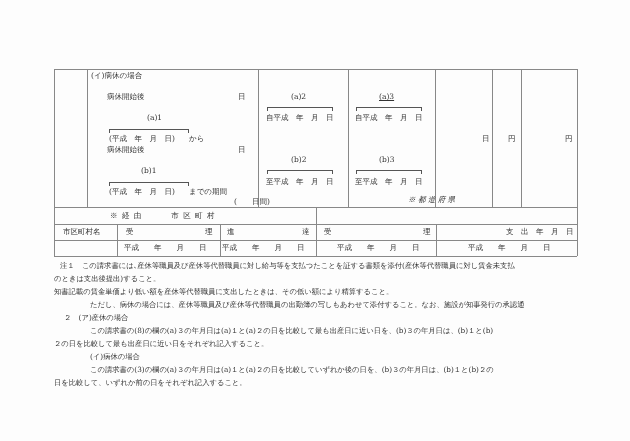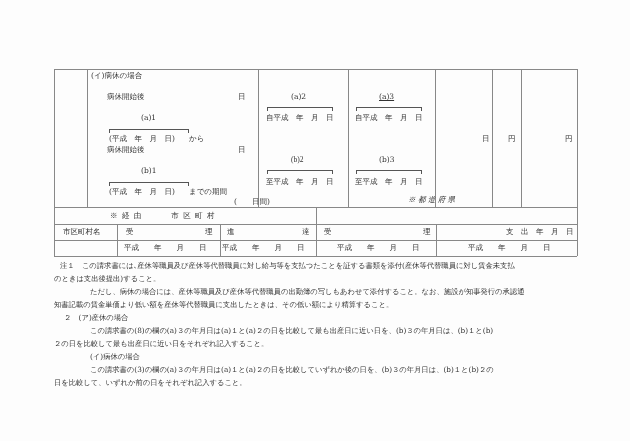--- a/index.html
+++ b/index.html
@@ -26,36 +26,36 @@
   <div class="line" style="left:258px;top:69px;width:1px;height:138px;"></div>
   <div class="line" style="left:348px;top:69px;width:1px;height:138px;"></div>
   <div class="line" style="left:435px;top:69px;width:1px;height:138px;"></div>
   <div class="line" style="left:492px;top:69px;width:1px;height:138px;"></div>
   <div class="line" style="left:521px;top:69px;width:1px;height:138px;"></div>
   <div class="line" style="left:577px;top:69px;width:1px;height:187px;"></div>
 
   <span class="t" style="left:91px;top:72px;">(イ)病休の場合</span>
   <span class="t" style="left:107px;top:93px;">病休開始後</span>
   <span class="t" style="left:238px;top:93px;">日</span>
-  <span class="t" style="left:141px;top:114px;">(a)1</span>
+  <span class="t" style="left:147px;top:114px;">(a)1</span>
   <div class="bracket" style="left:109px;top:129px;width:78px;"></div>
   <span class="t" style="left:109px;top:135px;">(平成　年　月　日)</span>
   <span class="t" style="left:189px;top:135px;">から</span>
   <span class="t" style="left:107px;top:146px;">病休開始後</span>
   <span class="t" style="left:238px;top:146px;">日</span>
   <span class="t" style="left:141px;top:167px;">(b)1</span>
   <div class="bracket" style="left:109px;top:182px;width:78px;"></div>
   <span class="t" style="left:109px;top:188px;">(平成　年　月　日)</span>
   <span class="t" style="left:189px;top:188px;">までの期間</span>
   <span class="t" style="left:210px;top:198px;padding-left:24px;">(　　日間)</span>
 
   <span class="t" style="left:291px;top:93px;">(a)2</span>
   <div class="bracket" style="left:267px;top:107px;width:64px;"></div>
   <span class="t" style="left:266px;top:114px;">自平成　年　月　日</span>
-  <span class="t" style="left:291px;top:156px;font-family:Liberation Serif, serif;">(b)2</span>
+  <span class="t" style="left:291px;top:156px;">(b)2</span>
   <div class="bracket" style="left:267px;top:170px;width:64px;"></div>
   <span class="t" style="left:266px;top:178px;">至平成　年　月　日</span>
 
   <span class="t" style="left:379px;top:93px;text-decoration:underline;">(a)3</span>
   <div class="bracket" style="left:356px;top:107px;width:64px;"></div>
   <span class="t" style="left:355px;top:114px;">自平成　年　月　日</span>
   <span class="t" style="left:379px;top:156px;">(b)3</span>
   <div class="bracket" style="left:356px;top:170px;width:64px;"></div>
   <span class="t" style="left:355px;top:178px;">至平成　年　月　日</span>
 
@@ -87,21 +87,21 @@
 
   <span class="t" style="left:124px;top:244px;">平成　　年　　月　　日</span>
   <span class="t" style="left:222px;top:244px;">平成　　年　　月　　日</span>
   <span class="t" style="left:337px;top:244px;">平成　　年　　月　　日</span>
   <span class="t" style="left:468px;top:244px;">平成　　年　　月　　日</span>
 </div>
 
 <div class="notes" style="top:259px;">
   <div style="padding-left:6px;">注１　この請求書には､産休等職員及び産休等代替職員に対し給与等を支払つたことを証する書類を添付(産休等代替職員に対し賃金未支払</div>
   <div>のときは支出後提出)すること。</div>
+  <div>知書記載の賃金単価より低い額を産休等代替職員に支出したときは、その低い額により精算すること。</div>
   <div style="padding-left:36px;">ただし、病休の場合には、産休等職員及び産休等代替職員の出勤簿の写しもあわせて添付すること。なお、施設が知事発行の承認通</div>
-  <div>知書記載の賃金単価より低い額を産休等代替職員に支出したときは、その低い額により精算すること。</div>
   <div style="padding-left:10px;">２　(ア)産休の場合</div>
   <div style="padding-left:36px;">この請求書の(8)の欄の(a)３の年月日は(a)１と(a)２の日を比較して最も出産日に近い日を、(b)３の年月日は、(b)１と(b)</div>
   <div>２の日を比較して最も出産日に近い日をそれぞれ記入すること。</div>
   <div style="padding-left:36px;">(イ)病休の場合</div>
   <div style="padding-left:36px;">この請求書の(3)の欄の(a)３の年月日は(a)１と(a)２の日を比較していずれか後の日を、(b)３の年月日は、(b)１と(b)２の</div>
   <div>日を比較して、いずれか前の日をそれぞれ記入すること。</div>
 </div>
 
 </body></html>

